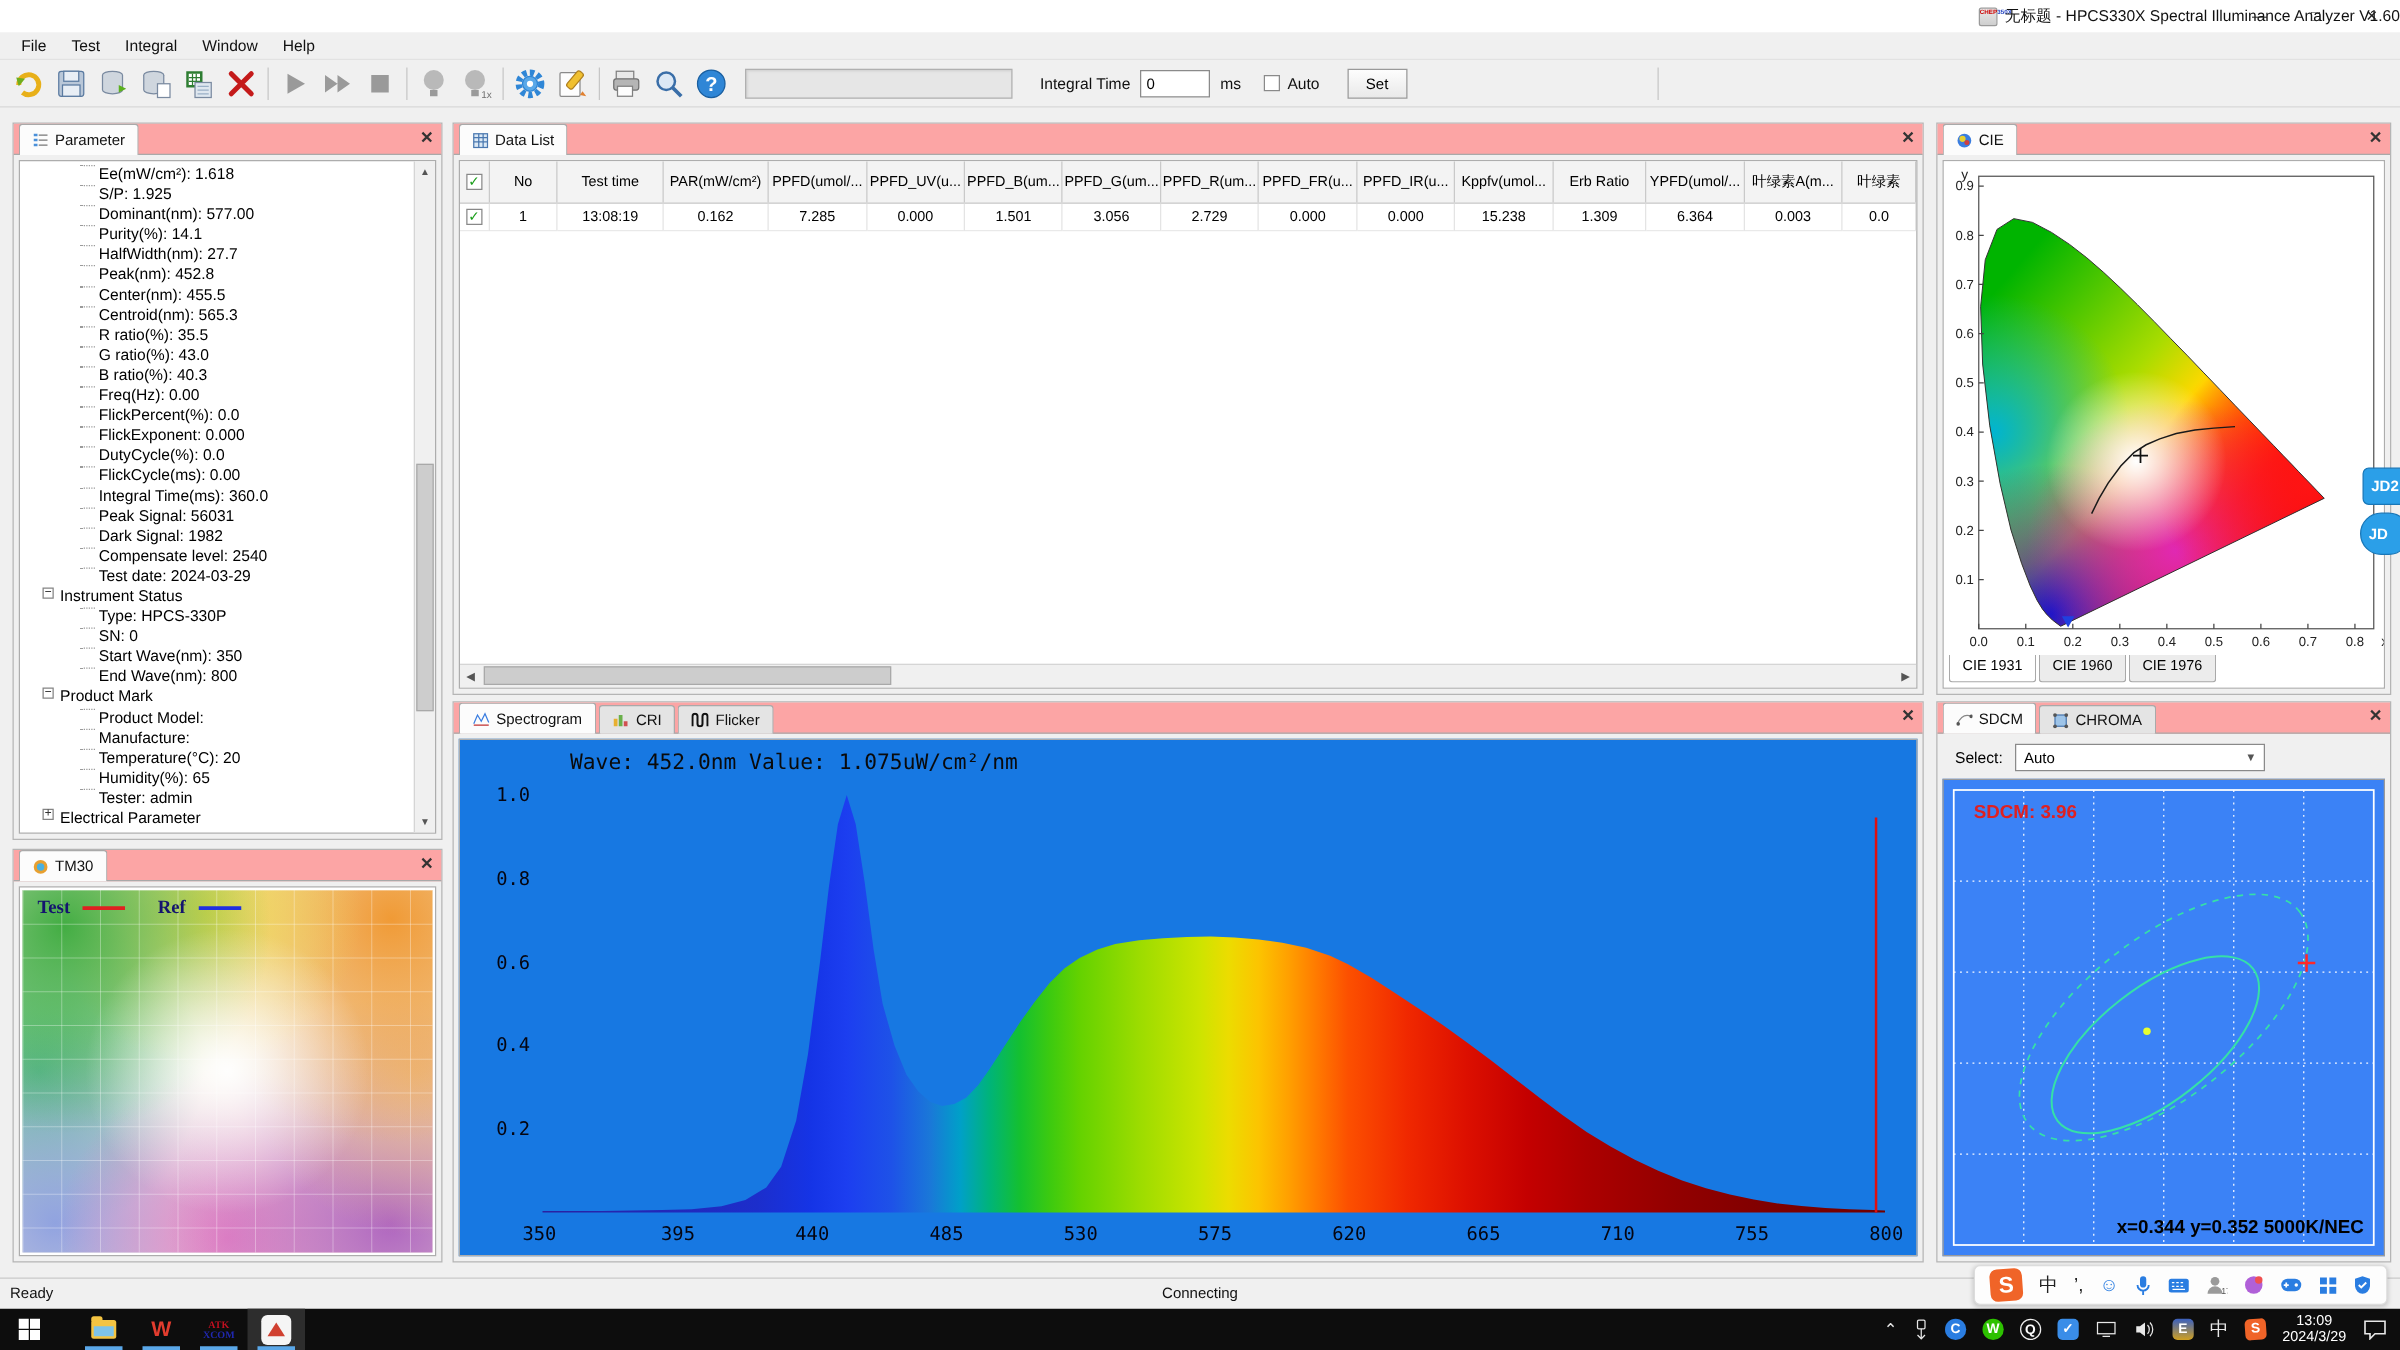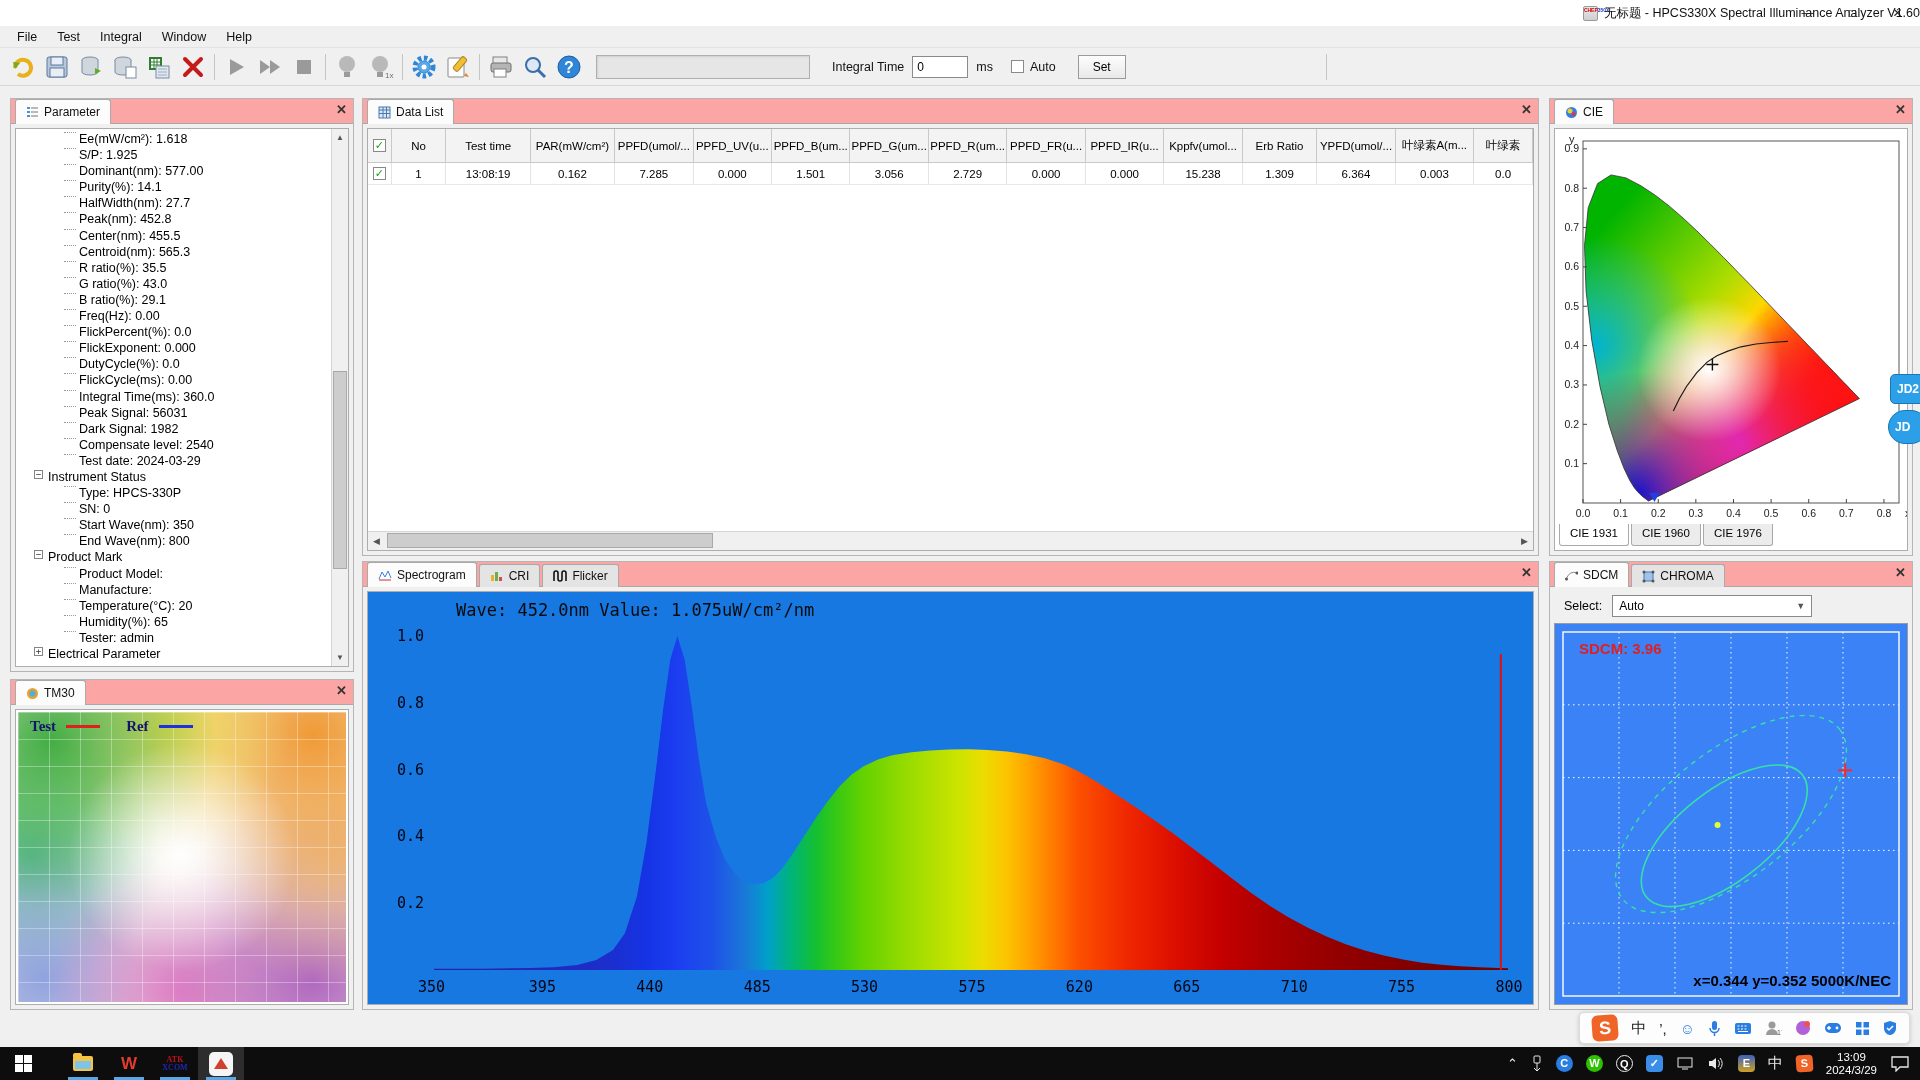--- a/index.html
+++ b/index.html
@@ -323,21 +323,21 @@
           <div class="tree-row leaf">
             <div class="dash"></div>
             <span>R ratio(%): 35.5</span>
           </div>
           <div class="tree-row leaf">
             <div class="dash"></div>
             <span>G ratio(%): 43.0</span>
           </div>
           <div class="tree-row leaf">
             <div class="dash"></div>
-            <span>B ratio(%): 29.1</span>
+            <span>B ratio(%): 40.3</span>
           </div>
           <div class="tree-row leaf">
             <div class="dash"></div>
             <span>Freq(Hz): 0.00</span>
           </div>
           <div class="tree-row leaf">
             <div class="dash"></div>
             <span>FlickPercent(%): 0.0</span>
           </div>
           <div class="tree-row leaf">
@@ -746,20 +746,24 @@
           <path d="M283.24 146.32 H297.24 M290.24 139.32 V153.32" stroke="#ff2828" stroke-width="2"></path>
           <circle cx="162.56" cy="200.92" r="3" fill="#e6ff30"></circle>
           <text x="24" y="30" font-size="15" font-weight="bold" fill="#e02020" font-family="DejaVu Sans Mono,monospace">SDCM: 3.96</text>
           <text x="336" y="362" text-anchor="end" font-size="15" font-weight="bold" fill="#000" font-family="DejaVu Sans Mono,monospace">x=0.344 y=0.352 5000K/NEC</text>
         </svg></div>
   </div>
 
   <div class="side-btn" id="side-jd2">JD2</div>
   <div class="side-btn" id="side-jd">JD</div>
 
+  <div class="statusbar">
+    <span class="left">Ready</span>
+    <span class="center">Connecting</span>
+  </div>
 
   <div class="imebar">
     <span class="ime-s">S</span>
     <span class="ime-g">中</span>
     <span class="ime-g">’,</span>
     <span class="ime-g blue">☺</span>
     <svg width="13" height="17">
         <rect x="4" y="1" width="5" height="9" rx="2.5" fill="#2a7de1"></rect>
         <path d="M2 8 a4.5 4.5 0 0 0 9 0 M6.5 13 v3" stroke="#2a7de1" fill="none" stroke-width="1.5"></path>
       </svg>

